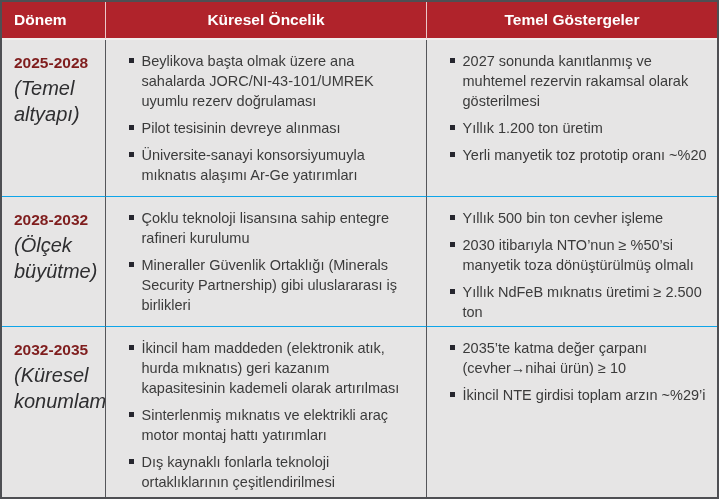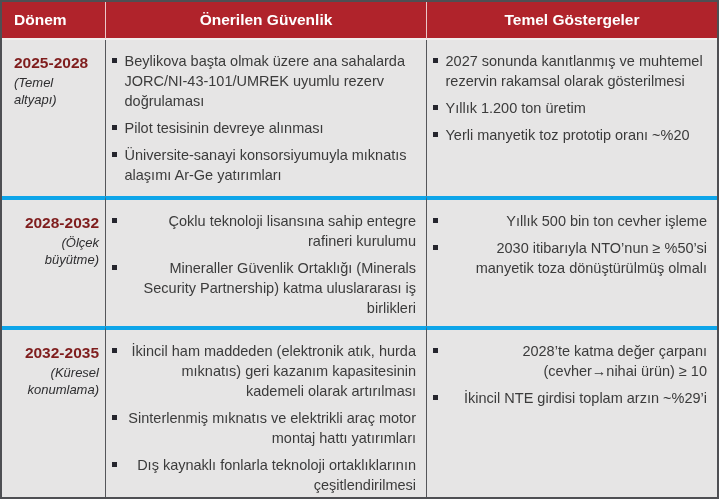--- a/index.html
+++ b/index.html
@@ -45,37 +45,37 @@
   
   .cell {
     box-sizing: border-box;
     background: #e6e5e5;
     color: #3b3b3b;
     font-size: 14.5px;
     line-height: 1.38;
     overflow: hidden;
   }
   .cell.coledge { border-left: 1px solid #55565a; }
-  .cell.rowedge { border-top: 4px solid #0ea5e9; text-align: right; }
+  .cell.rowedge { border-top: 1px solid #0ea5e9; }
 
   .period { padding: 12px 6px 0 12px; }
   .period .year {
     font-weight: bold;
     font-size: 15.5px;
     color: #7f1d1d;
     margin-bottom: 2px;
   }
   .period .plabel {
     font-style: italic;
-    font-size: 13px;
+    font-size: 20px;
     color: #2e2e30;
     line-height: 1.3;
   }
 
-  .cell.list { padding: 11px 10px 8px 3px; }
+  .cell.list { padding: 11px 10px 8px 20px; }
   ul.blist {
     margin: 0;
     padding: 0;
     list-style: none;
   }
   ul.blist li {
     display: flex;
     margin: 0 0 7px 0;
   }
   .blt {
@@ -87,21 +87,21 @@
   }
   .btxt { flex: 1; }
 </style>
 </head>
 <body>
 
 <div class="page">
   <div class="rtable">
 
     <div class="hcell first">Dönem</div>
-    <div class="hcell center divided">Önerilen Güvenlik</div>
+    <div class="hcell center divided">Küresel Öncelik</div>
     <div class="hcell center divided">Temel Göstergeler</div>
 
     <div class="cell period">
       <div class="year">2025-2028</div>
       <div class="plabel">(Temel altyapı)</div>
     </div>
     <div class="cell list coledge">
       <ul class="blist">
         <li>
             <span class="blt"></span>
@@ -139,33 +139,37 @@
       <div class="plabel">(Ölçek büyütme)</div>
     </div>
     <div class="cell list coledge rowedge">
       <ul class="blist">
         <li>
             <span class="blt"></span>
             <span class="btxt">Çoklu teknoloji lisansına sahip entegre rafineri kurulumu</span>
           </li>
         <li>
             <span class="blt"></span>
-            <span class="btxt">Mineraller Güvenlik Ortaklığı (Minerals Security Partnership) katma uluslararası iş birlikleri</span>
+            <span class="btxt">Mineraller Güvenlik Ortaklığı (Minerals Security Partnership) gibi uluslararası iş birlikleri</span>
           </li>
       </ul>
     </div>
     <div class="cell list coledge rowedge">
       <ul class="blist">
         <li>
             <span class="blt"></span>
             <span class="btxt">Yıllık 500 bin ton cevher işleme</span>
           </li>
         <li>
             <span class="blt"></span>
             <span class="btxt">2030 itibarıyla NTO’nun ≥ %50’si manyetik toza dönüştürülmüş olmalı</span>
+          </li>
+        <li>
+            <span class="blt"></span>
+            <span class="btxt">Yıllık NdFeB mıknatıs üretimi ≥ 2.500 ton</span>
           </li>
       </ul>
     </div>
 
     <div class="cell period rowedge">
       <div class="year">2032-2035</div>
       <div class="plabel">(Küresel konumlama)</div>
     </div>
     <div class="cell list coledge rowedge">
       <ul class="blist">
@@ -180,21 +184,21 @@
         <li>
             <span class="blt"></span>
             <span class="btxt">Dış kaynaklı fonlarla teknoloji ortaklıklarının çeşitlendirilmesi</span>
           </li>
       </ul>
     </div>
     <div class="cell list coledge rowedge">
       <ul class="blist">
         <li>
             <span class="blt"></span>
-            <span class="btxt">2028’te katma değer çarpanı (cevher→nihai ürün) ≥ 10</span>
+            <span class="btxt">2035’te katma değer çarpanı (cevher→nihai ürün) ≥ 10</span>
           </li>
         <li>
             <span class="blt"></span>
             <span class="btxt">İkincil NTE girdisi toplam arzın ~%29’i</span>
           </li>
       </ul>
     </div>
 
   </div>
 </div>

